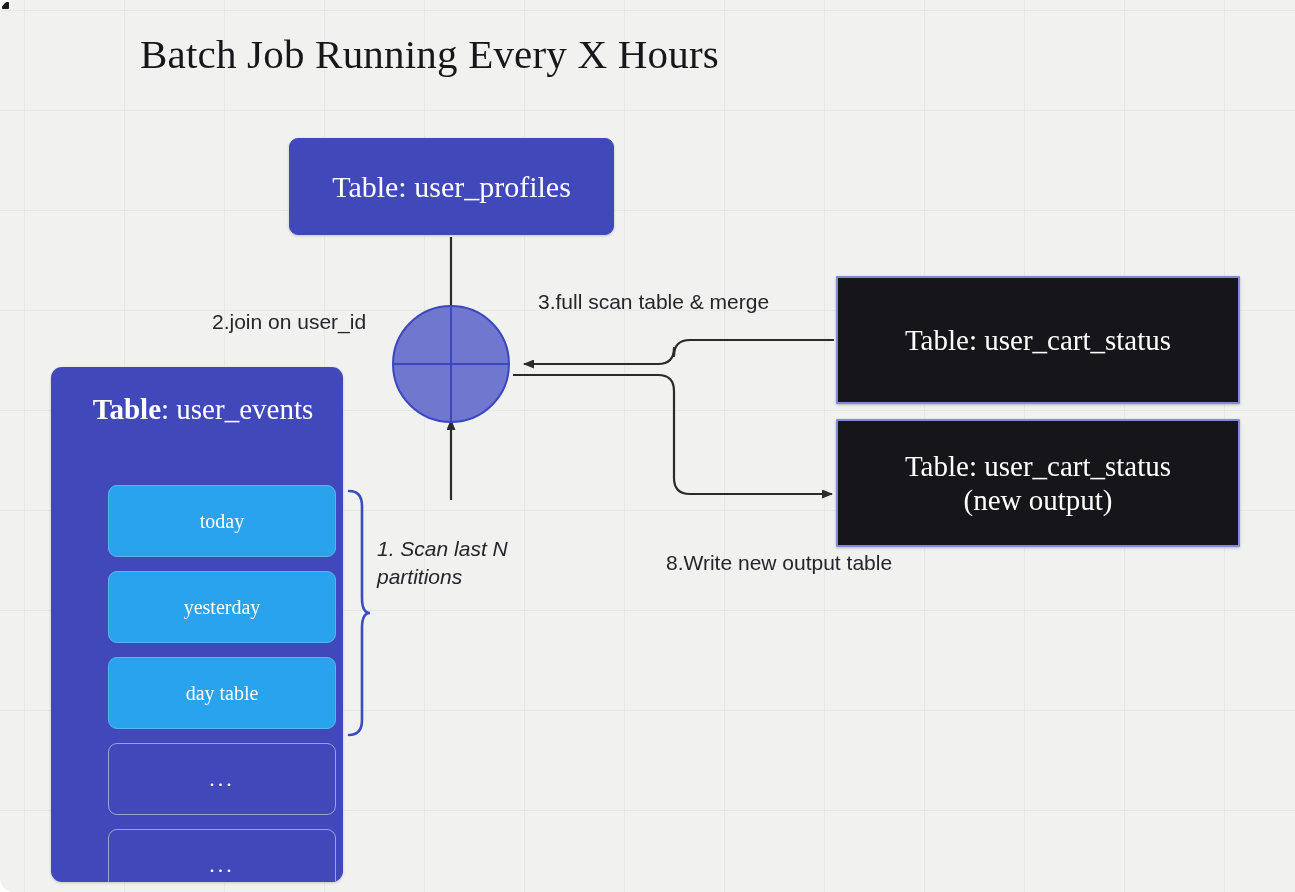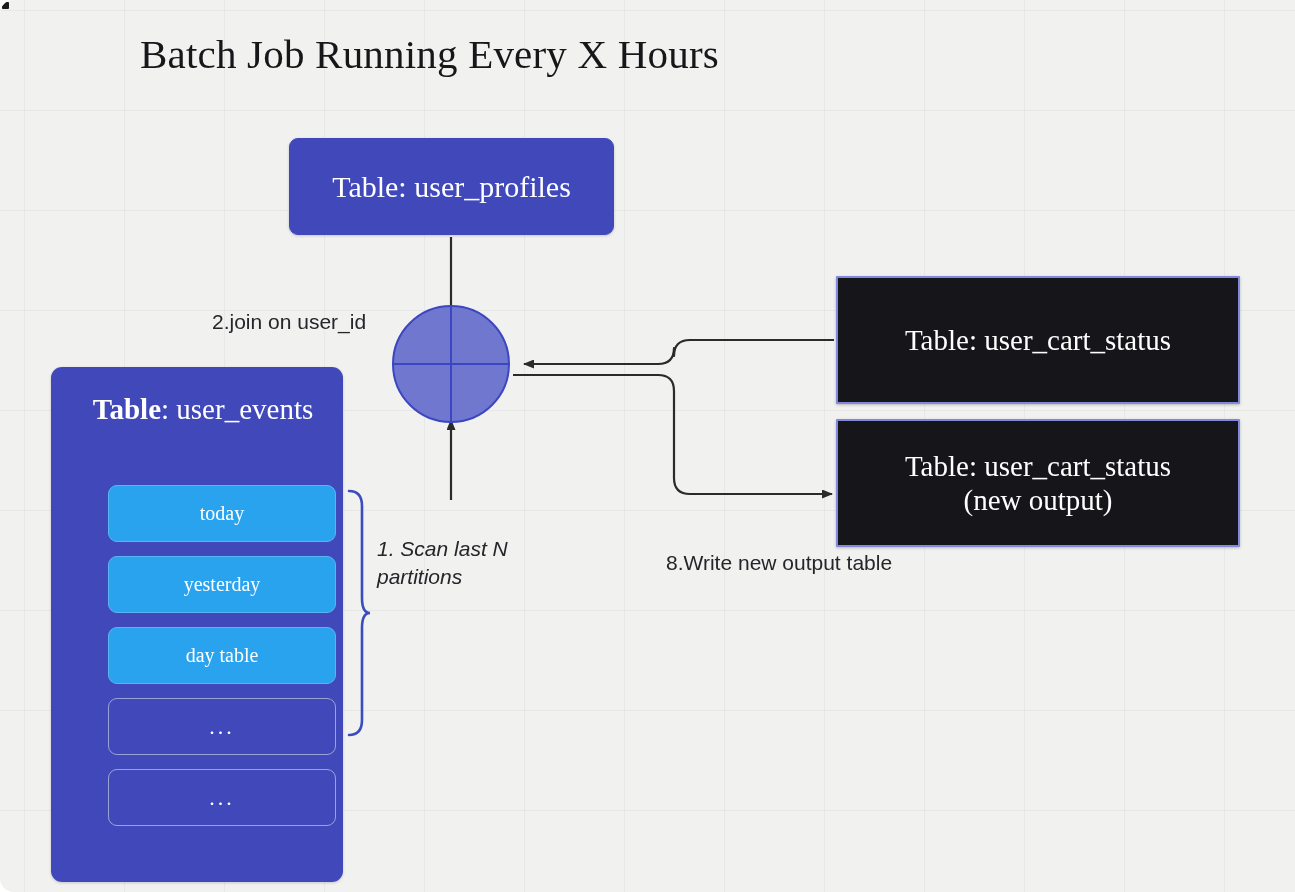--- a/index.html
+++ b/index.html
@@ -112,21 +112,21 @@
   #user-events-title .strong { font-weight: bold; }
   #partition-list {
     position: absolute;
     left: 57px;
     top: 118px;
     width: 230px;
   }
   .partition-chip {
     box-sizing: border-box;
     width: 228px;
-    height: 57px;
+    height: 72px;
     margin-bottom: 14px;
     border-radius: 9px;
     display: flex;
     align-items: center;
     justify-content: center;
     font-family: "Liberation Serif", serif;
     font-size: 20px;
     color: #ffffff;
   }
   .chip-active {
@@ -256,18 +256,19 @@
 
   <div class="node node-dark" id="node-cart-new">
     <div>
       <span>Table: user_cart_status</span>
       <span class="line2">(new output)</span>
     </div>
   </div>
 
   <div class="edge-label" id="label-join">2.join on user_id</div>
 
+  <div class="edge-label" id="label-fullscan">3.full scan table &amp; merge</div>
 
   <div class="edge-label" id="label-scan">1. Scan last N partitions</div>
 
   <div class="edge-label" id="label-write">8.Write new output table</div>
 
 </div>
 
 </body></html>

